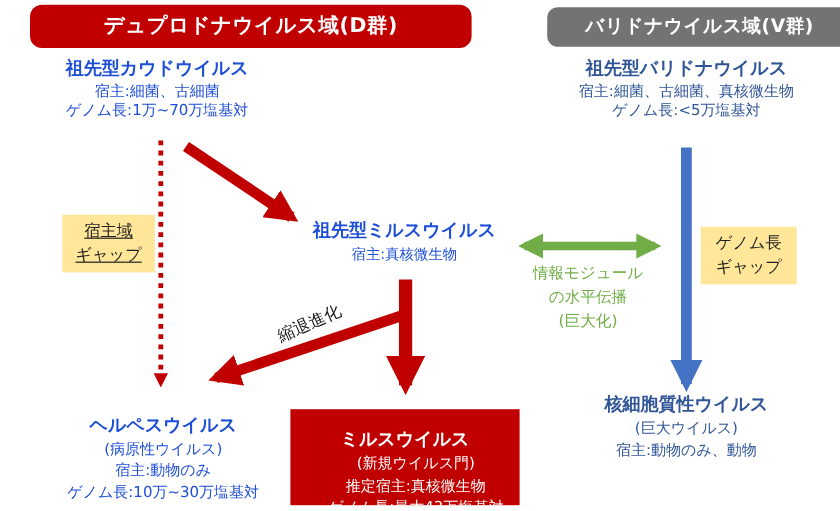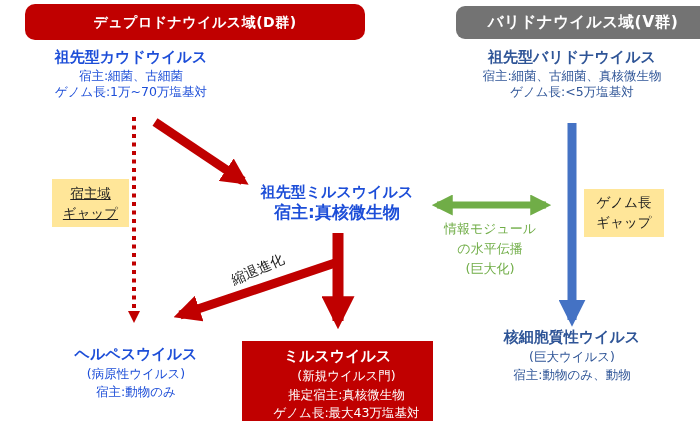--- a/index.html
+++ b/index.html
@@ -3,40 +3,40 @@
 <meta charset="utf-8">
 <style>
   html,body{margin:0;padding:0;background:#fff;}
   .canvas{
     position:relative;width:700px;height:426px;background:#ffffff;
     font-family:"DejaVu Sans","Liberation Sans",sans-serif;overflow:hidden;
   }
   svg.arrows{position:absolute;left:0;top:0;width:700px;height:426px;pointer-events:none;}
 
   .hdr{position:absolute;color:#fff;font-weight:bold;text-align:center;letter-spacing:.5px;}
-  .hdr-left{left:25px;top:4px;width:340px;height:36px;line-height:36px;font-size:14px;background:#C00000;border-radius:10px;}
+  .hdr-left{left:25px;top:4px;width:368px;height:36px;line-height:36px;font-size:17px;background:#C00000;border-radius:10px;}
   .hdr-right{left:456px;top:6px;width:254px;height:33px;line-height:33px;font-size:15.5px;background:#737373;border-radius:9px;}
 
   .node{position:absolute;text-align:center;}
   .node .t{font-weight:bold;font-size:15px;line-height:21px;}
   .node .l{font-size:12.5px;line-height:16px;}
   .red{color:#1d4ed8;}
   .blue{color:#2F5597;}
 
   .node-caudo{left:6px;top:47px;width:250px;}
   .node-varidna{left:447px;top:47px;width:250px;}
   .node-mirusanc{left:227px;top:182px;width:220px;}
-  .node-mirusanc .l{font-size:17px;line-height:18px;font-weight:bold;}
+  .node-mirusanc .l{font-size:12px;line-height:18px;}
   .node-herpes{left:16px;top:344px;width:240px;}
   .node-herpes .l{font-size:12.5px;line-height:18px;}
   .node-ncldv{left:452px;top:327px;width:240px;}
   .node-ncldv .l{font-size:12.5px;line-height:18px;}
 
   .mirus-box{position:absolute;left:242px;top:341px;width:191px;height:80px;background:#C00000;color:#fff;text-align:center;}
-  .mirus-box .t{font-weight:bold;font-size:15px;line-height:22px;padding-top:4px;}
+  .mirus-box .t{font-weight:bold;font-size:15px;line-height:22px;padding-top:14px;}
   .mirus-box .l{font-size:12.5px;line-height:18.5px;padding-left:18px;}
 
   .gap{position:absolute;background:#FFE699;color:#222;text-align:center;font-size:13.5px;line-height:20px;padding:4px 2px;}
   .gap-host{left:52px;top:179px;width:73px;text-decoration:underline;}
   .gap-genome{left:584px;top:189px;width:76px;font-family:Liberation Serif, serif;}
 
   .hgt{position:absolute;left:415px;top:219px;width:150px;color:#70AD47;font-size:13px;line-height:20px;text-align:center;}
 
   .reductive{position:absolute;left:212px;top:261px;width:92px;font-size:14px;color:#1a1a1a;text-align:center;transform:rotate(-24deg);}
 </style>
@@ -106,20 +106,21 @@
     <div>の水平伝播</div>
     <div>(巨大化)</div>
   </div>
 
   <div class="reductive">縮退進化</div>
 
   <div class="node node-herpes red">
     <div class="t">ヘルペスウイルス</div>
     <div class="l">(病原性ウイルス)</div>
     <div class="l">宿主:動物のみ</div>
+    <div class="l">ゲノム長:10万~30万塩基対</div>
   </div>
 
   <div class="mirus-box">
     <div class="t">ミルスウイルス</div>
     <div class="l">(新規ウイルス門)</div>
     <div class="l">推定宿主:真核微生物</div>
     <div class="l">ゲノム長:最大43万塩基対</div>
   </div>
 
   <div class="node node-ncldv blue">

